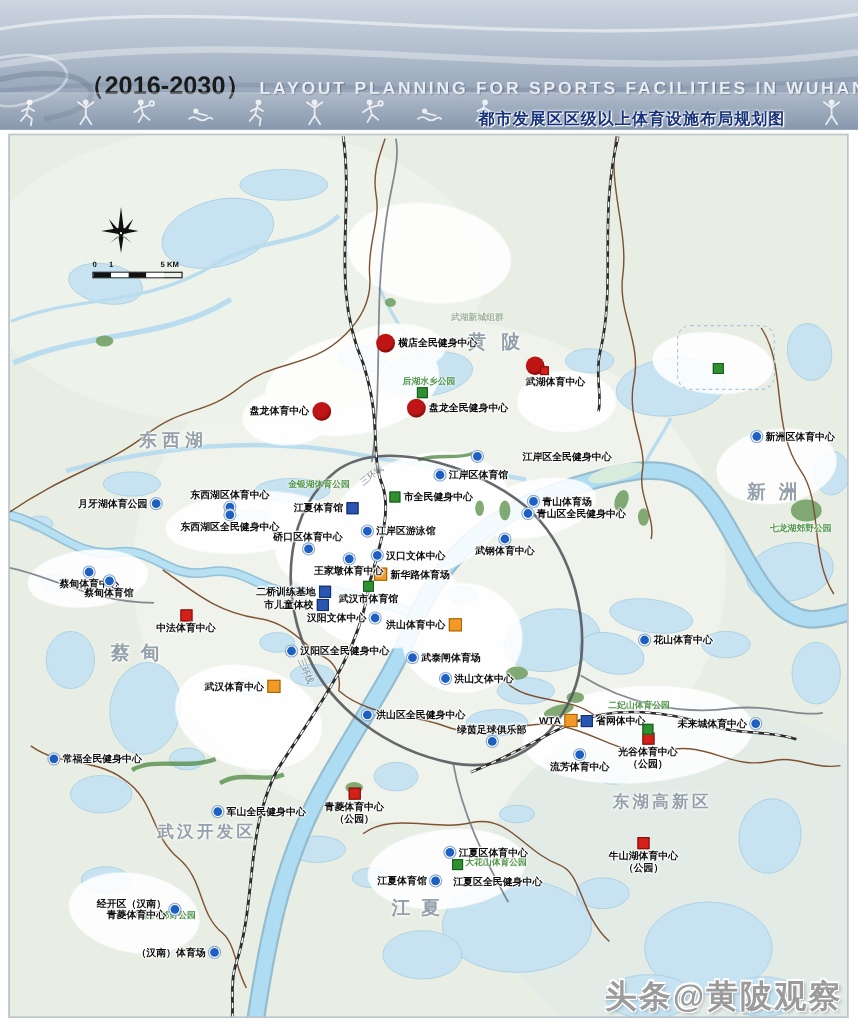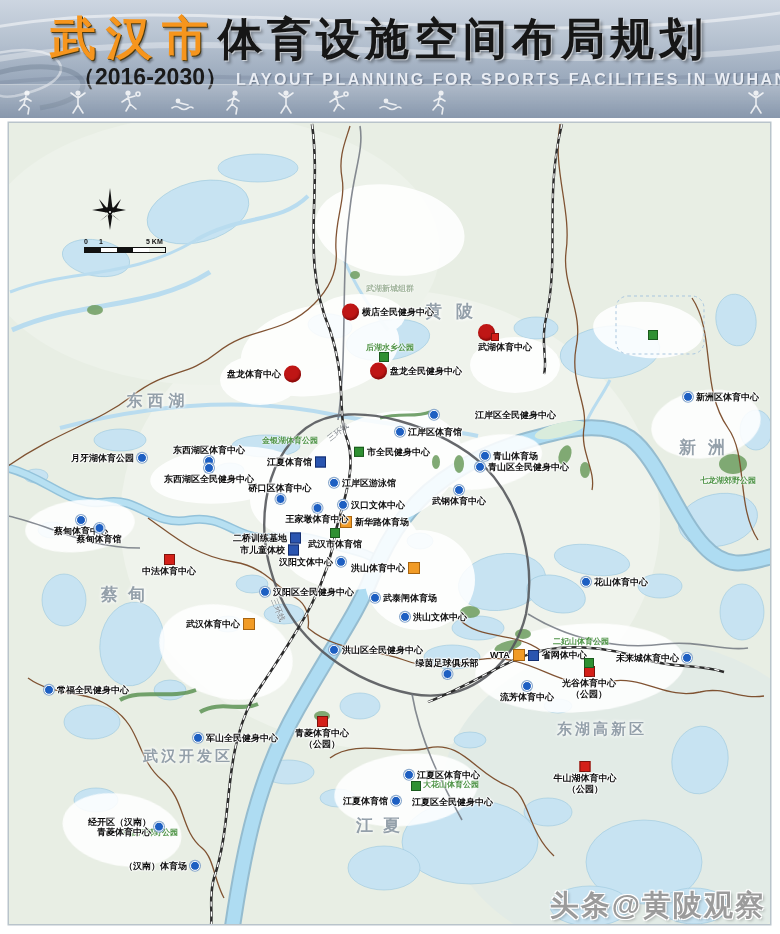--- a/index.html
+++ b/index.html
@@ -42,21 +42,21 @@
   .sym.bd{width:8px;height:8px;border-radius:50%;background:#1d5fc2;border:1.5px solid #fff;box-shadow:0 0 0 1px #89a8cc;}
   .sym.rs{width:9px;height:9px;background:#d42019;border:1px solid #7e120c;}
   .sym.rs6{width:6px;height:6px;background:#d42019;border:1px solid #7e120c;}
   .sym.os{width:10px;height:10px;background:#f19b26;border:1px solid #a76410;}
   .sym.bs{width:9px;height:9px;background:#2a55b0;border:1px solid #142e6e;}
   .sym.gs{width:8px;height:8px;background:#2f9032;border:1px solid #1a5a1d;}
   .region{position:absolute;transform:translate(-50%,-50%);font-weight:bold;color:#94a0aa;
           text-shadow:0 0 3px #fff,0 0 4px #fff;white-space:nowrap;z-index:3;}
   .park{position:absolute;transform:translate(-50%,-50%);font-size:8px;font-weight:bold;color:#4f9447;
         text-shadow:0 0 2px #fff,0 0 2px #fff;white-space:nowrap;z-index:3;}
-  .park.faint{color:#9fb39a;}
+  .park.faint{color:#9fb39a;margin-left:44px;}
   .road{position:absolute;font-size:8px;color:#7c8288;white-space:nowrap;z-index:3;
         text-shadow:0 0 2px #fff;}
   
   .compass{position:absolute;left:88px;top:186px;z-index:4;}
   .scalebar{position:absolute;left:84px;top:238px;width:88px;z-index:4;}
   .scalebar .ticks{position:relative;height:9px;font-size:7px;color:#111;font-weight:bold;}
   .scalebar .ticks span{position:absolute;top:0;}
   .scalebar .t0{left:0;} .scalebar .t1{left:15px;} .scalebar .t5{left:62px;}
   .scalebar .bar{display:flex;height:4px;border:1px solid #111;width:80px;box-sizing:content-box;}
   .scalebar .bar i{display:block;height:100%;}
@@ -71,23 +71,20 @@
 <div class="page">
 
   <div class="banner">
     <svg class="decor" width="780" height="118">
       <path d="M-20,30 C200,-15 480,60 800,10" stroke="rgba(255,255,255,.5)" stroke-width="3" fill="none"></path>
       <path d="M-20,62 C240,15 520,85 800,45" stroke="rgba(255,255,255,.35)" stroke-width="6" fill="none"></path>
       <path d="M-20,85 C180,60 420,100 800,70" stroke="rgba(120,135,158,.35)" stroke-width="4" fill="none"></path>
       <path d="M-10,55 C60,35 95,80 15,96 C-20,102 -10,70 -10,55" stroke="rgba(255,255,255,.45)" stroke-width="2.5" fill="none"></path>
       <path d="M-10,75 C80,48 120,95 40,108" stroke="rgba(90,105,125,.3)" stroke-width="5" fill="none"></path>
     </svg>
-    <div class="title-row">
-      <span class="t-city">武汉市</span><span class="t-main">体育设施空间布局规划</span>
-    </div>
     <div class="sub-row">
       <span class="sub-cn">（2016-2030）</span><span class="sub-en">LAYOUT PLANNING FOR SPORTS FACILITIES IN WUHAN</span>
     </div>
     <div class="picto-strip">
       <svg width="780" height="34" stroke="#fff" fill="none" stroke-width="1.6" stroke-linecap="round" opacity="0.8">
         <defs>
           <g id="p1">
               <circle cx="13" cy="5" r="2.6" fill="#fff" stroke="none"></circle>
               <path d="M12,8 L10,16 M12,10 L6,13 M12,10 L17,13 M10,16 L5,22 M10,16 L15,20 L14,26"></path>
             </g>
@@ -109,20 +106,21 @@
           <use href="#p2" x="66" y="3"></use>
           <use href="#p3" x="118" y="3"></use>
         <use href="#p4" x="170" y="3"></use>
           <use href="#p1" x="222" y="3"></use>
           <use href="#p2" x="274" y="3"></use>
         <use href="#p3" x="326" y="3"></use>
           <use href="#p4" x="378" y="3"></use>
           <use href="#p1" x="428" y="3"></use>
         <use href="#p2" x="744" y="3"></use>
       </svg>
+      <div class="map-caption">都市发展区区级以上体育设施布局规划图</div>
     </div>
   </div>
 
   <svg class="mapbg" width="780" height="934" viewBox="0 0 780 934">
     <defs>
         <clipPath id="mclip">
           <rect x="8" y="122" width="763" height="803"></rect>
         </clipPath>
       </defs>
     <g clip-path="url(#mclip)">

